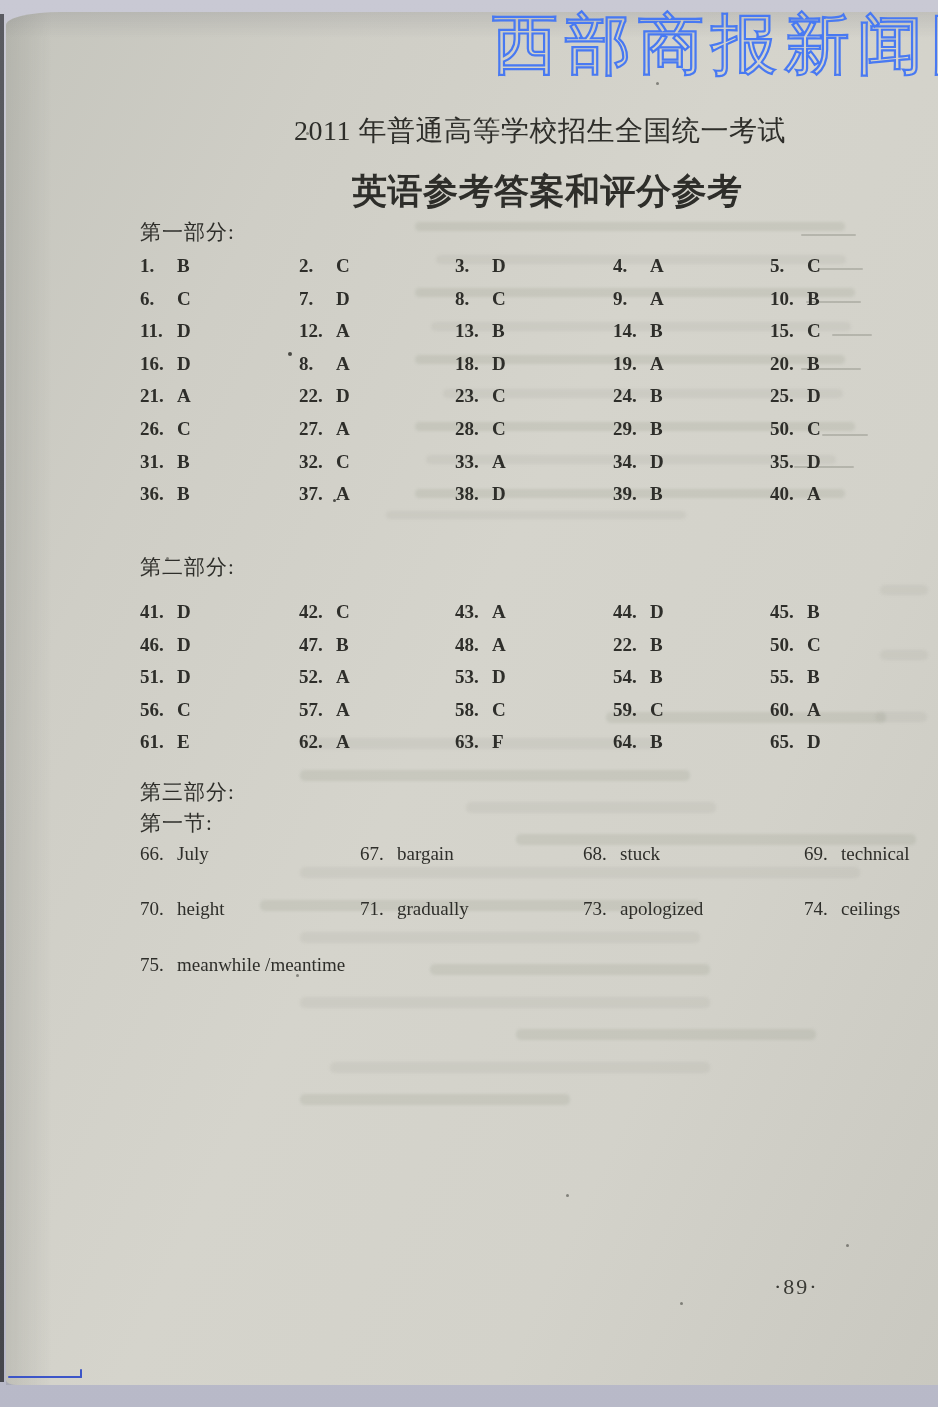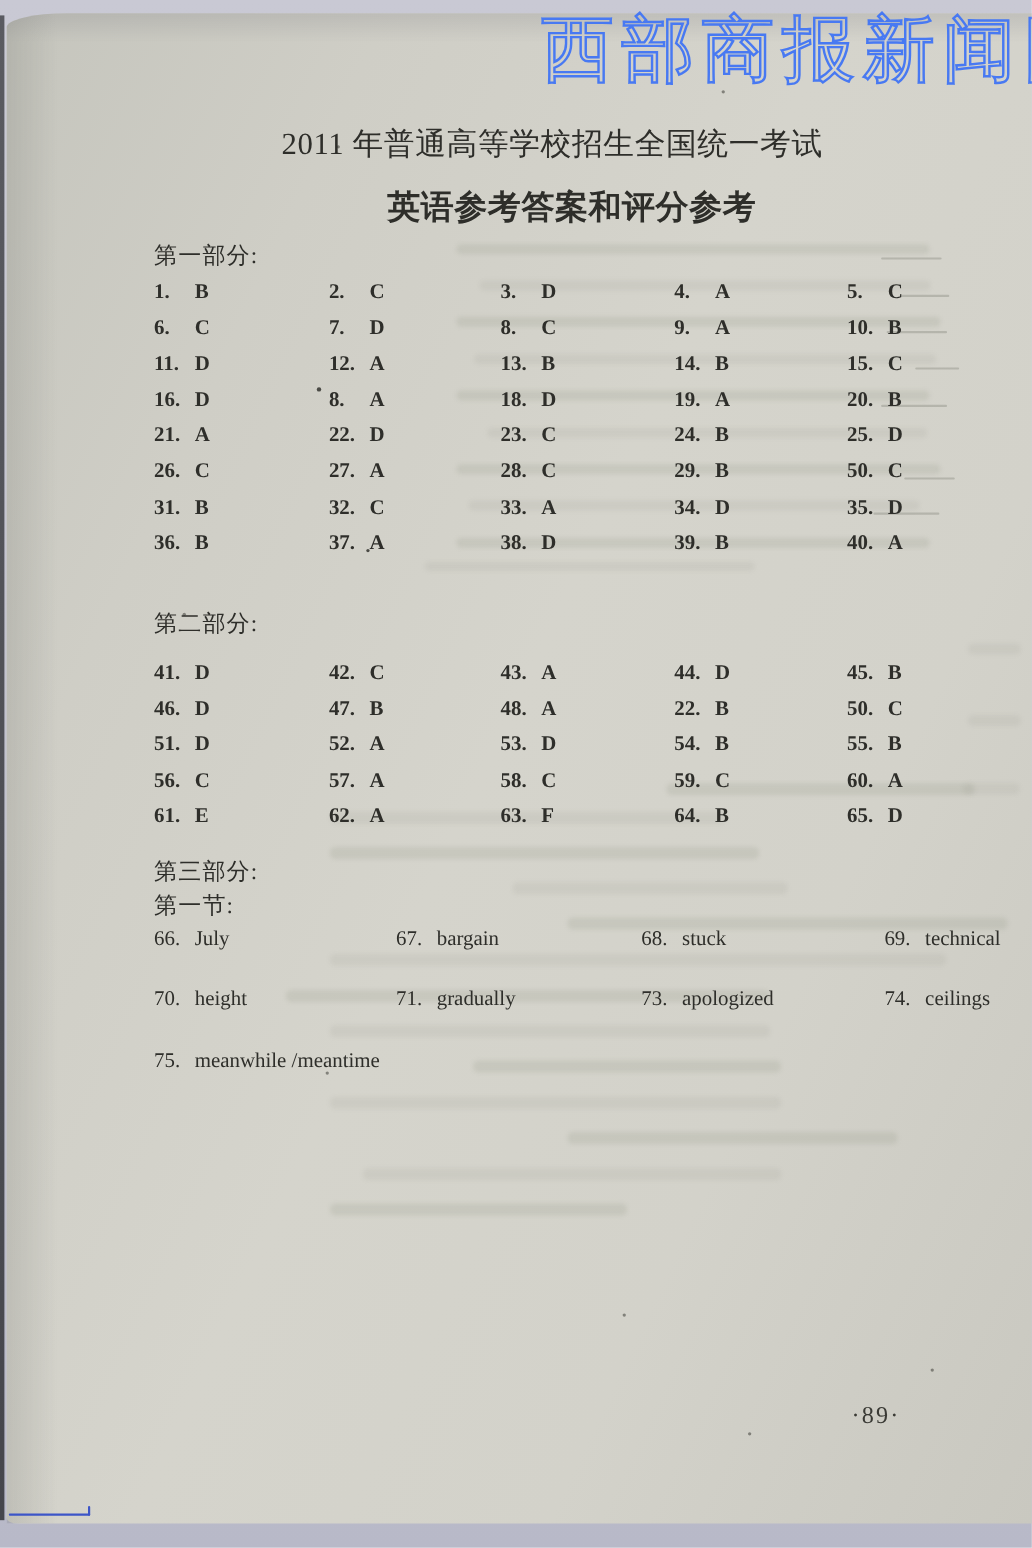--- a/index.html
+++ b/index.html
@@ -35,26 +35,26 @@
     position:absolute;left:492px;top:0px;z-index:5;white-space:nowrap;
     font-family:"DejaVu Sans","Liberation Sans",sans-serif;
     font-size:66px;letter-spacing:7px;font-weight:400;
     color:rgba(72,121,242,.30);
   }
   @supports (-webkit-text-stroke:1px black){
     .watermark{color:transparent;-webkit-text-stroke:2.2px #4879f2;}
   }
 
   .doc-title{
-    position:absolute;left:250px;top:100px;width:540px;
-    font-size:28px;letter-spacing:.5px;white-space:nowrap;
+    position:absolute;left:240px;top:100px;width:540px;
+    font-size:28px;letter-spacing:.5px;white-space:nowrap;text-align:right;
   }
   .doc-subtitle{
     position:absolute;left:346px;top:156px;
-    font-size:30px;font-weight:700;letter-spacing:.5px;white-space:nowrap;
+    font-size:35px;font-weight:700;letter-spacing:.5px;white-space:nowrap;
   }
   .sec{position:absolute;left:134px;right:16px;}
   .sec-heading{font-size:21px;letter-spacing:1px;}
   .sec-subheading{font-size:21px;letter-spacing:1px;position:absolute;left:0;}
   .answers{display:grid;position:absolute;left:0;right:0;}
   .g5{grid-template-columns:159px 156px 158px 157px 1fr;grid-auto-rows:32.6px;font-weight:bold;}
   .g4{grid-template-columns:197px 200px 198px 1fr;grid-auto-rows:32.4px;gap:23px;}
   .answer-item{font-size:19px;white-space:nowrap;}
   .a-num{display:inline-block;min-width:24px;}
   .a-val{margin-left:13px;}

